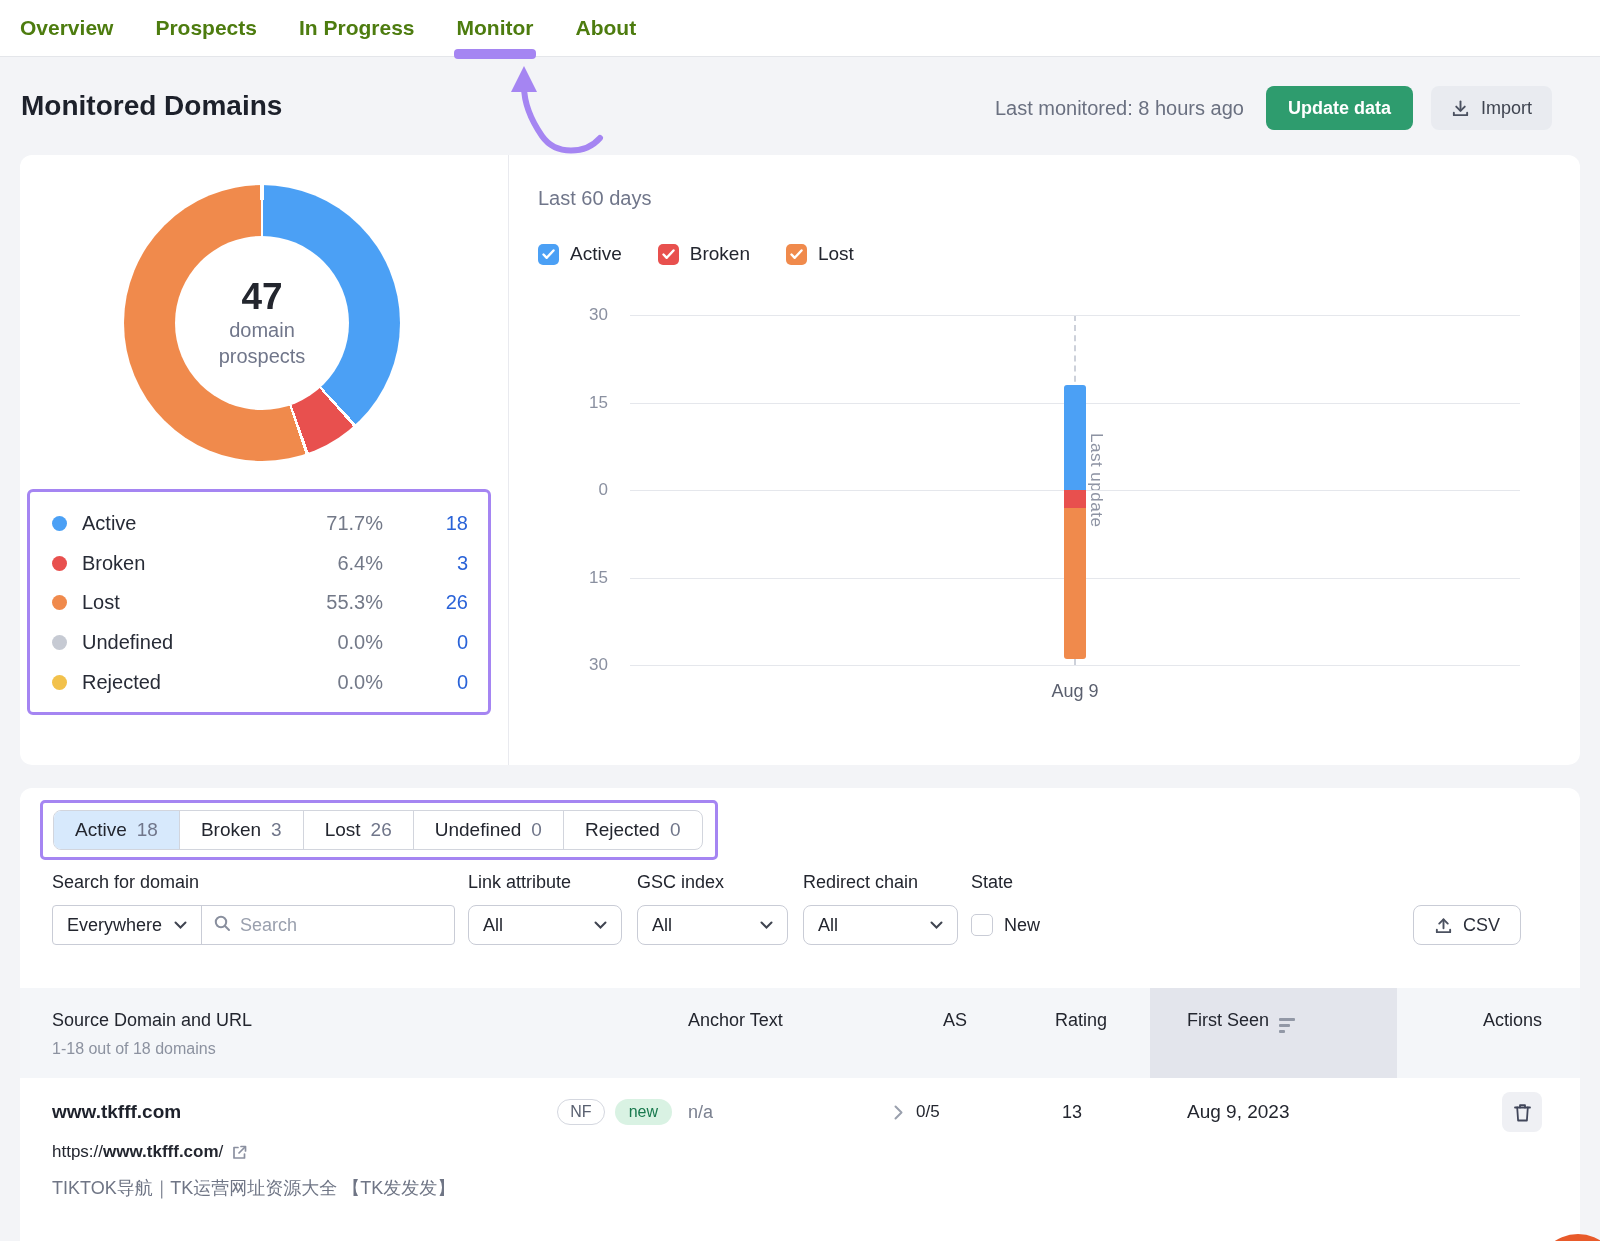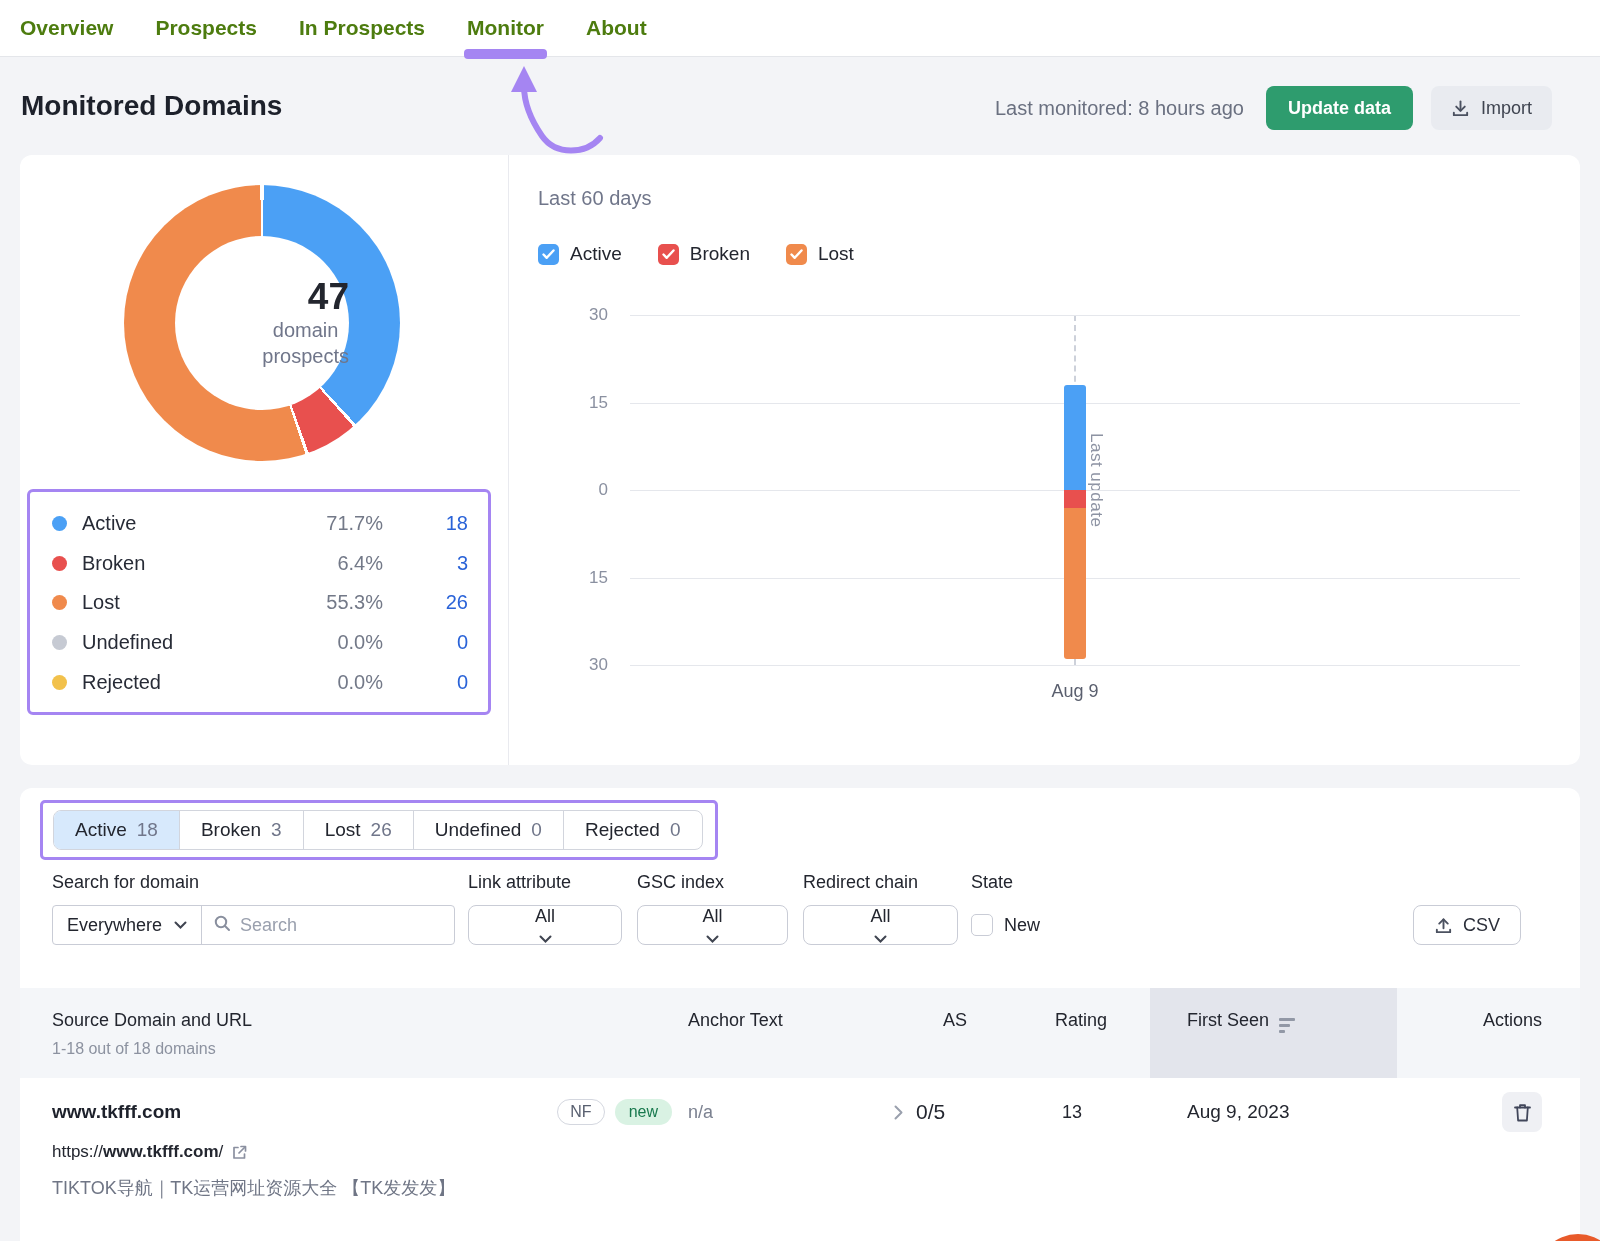--- a/index.html
+++ b/index.html
@@ -27,21 +27,21 @@
                border:none; border-radius:8px; display:flex; align-items:center; gap:11px; cursor:pointer;}
 
   .annot-arrow{ position:absolute; left:498px; top:62px; z-index:4; }
 
   
   .card1{ position:absolute; left:20px; top:155px; width:1560px; height:610px; background:#fff; border-radius:12px;}
   .v-divider{ position:absolute; left:488px; top:0; bottom:0; width:1px; background:#e9eaef;}
   .panel-left{ position:absolute; left:0; top:0; width:488px; height:100%;}
   .donut{ position:absolute; left:104px; top:30px; width:276px; height:276px; border-radius:50%;}
   .donut-hole{ position:absolute; left:155px; top:81px; width:174px; height:174px; background:#fff; border-radius:50%;
-               display:flex; flex-direction:column; align-items:flex-end; justify-content:center; text-align:center;}
+               display:flex; flex-direction:column; align-items:center; justify-content:center; text-align:center;}
   .donut-total{ font-size:37px; font-weight:700; color:#23262e; line-height:40px;}
   .donut-sub{ font-size:20px; color:var(--muted); line-height:26px;}
   .legend-box{ position:absolute; left:7px; top:334px; width:464px; height:226px; border:3px solid var(--purple);
                border-radius:6px; padding:12px 20px 10px 22px; display:flex; flex-direction:column; justify-content:space-between; background:#fff;}
   .legend-row{ display:flex; align-items:center; height:40px; font-size:20px;}
   .legend-dot{ width:15px; height:15px; border-radius:50%; margin-right:15px; flex:none;}
   .legend-label{ color:#272b36; flex:1;}
   .legend-pct{ width:120px; text-align:right; color:#737988;}
   .legend-count{ width:85px; text-align:right; color:var(--link);}
 
@@ -69,21 +69,21 @@
   .seg .cnt{ color:#70768a;}
   .seg.active{ background:#d7e9fc;}
 
   .f-label{ position:absolute; top:84px; font-size:18px; color:#23262f; white-space:nowrap;}
   .search-group{ position:absolute; left:32px; top:117px; width:403px; height:40px; border:1px solid var(--border); border-radius:4px; background:#fff; display:flex; align-items:center;}
   .scope{ display:flex; align-items:center; gap:12px; padding:0 14px; font-size:18px; height:100%; border-right:1px solid var(--border); cursor:pointer; white-space:nowrap;}
   .search-part{ display:flex; align-items:flex-start; gap:9px; padding:0 12px; flex:1;}
   .search-part input{ border:none; outline:none; font-size:18px; width:190px; color:#23262f; font-family:inherit; background:transparent;}
   .search-part input::placeholder{ color:#9aa0ae;}
   .selectbox{ position:absolute; top:117px; height:40px; border:1px solid var(--border); border-radius:8px; background:#fff;
-              display:flex; align-items:center; justify-content:space-between; padding:0 14px; font-size:18px; cursor:pointer;flex-direction:column;}
+              display:flex; align-items:center; justify-content:space-between; padding:0 14px; font-size:18px; cursor:pointer;}
   .state-check{ position:absolute; left:951px; top:126px; display:flex; align-items:center; gap:11px; font-size:18px; cursor:pointer;}
   .empty-cbox{ width:22px; height:22px; border:1px solid var(--border); border-radius:5px; background:#fff;}
   .csv-btn{ position:absolute; left:1393px; top:117px; width:108px; height:40px; border:1px solid var(--border); border-radius:8px; background:#fff;
             display:flex; align-items:center; justify-content:center; gap:10px; font-size:18px; color:#2b2f3a; cursor:pointer;}
 
   .tgrid{ display:grid; grid-template-columns:32px 636px 186px 161px 115px 247px 183px;}
   .thead{ position:absolute; left:0; top:200px; width:100%; height:90px; background:#f4f6f9; font-size:18px; color:#23262f;}
   .thead .cell{ padding-top:22px;}
   .th-sub{ font-size:16px; color:#8c92a0; margin-top:9px;}
   .cell-rating{ padding-left:20px;}
@@ -93,41 +93,41 @@
   .sort-icon i{ display:block; height:3px; background:#9298a6; border-radius:1px;}
   .cell-actions{ text-align:right; padding-right:38px;}
 
   .trow{ position:absolute; left:0; top:290px; right:0; bottom:0; background:#fff;}
   .row-grid{ padding-top:12px; align-items:center; height:56px;}
   .c-source{ display:flex; align-items:center; gap:10px; padding-right:16px;}
   .domain{ font-size:19px; font-weight:700; color:#1d212b; margin-right:auto;}
   .pill-nf{ border:1.5px solid #d4d7df; color:#596070; border-radius:999px; padding:3px 12px; font-size:16px; background:#fff;}
   .pill-new{ background:#d9f2e3; color:#18794e; border-radius:999px; padding:4px 14px; font-size:16px;}
   .c-anchor{ font-size:18px; color:#7b8190;}
-  .c-rating{ padding-left:20px; display:flex; align-items:center; gap:13px; font-size:21px; color:#23262f;}
+  .c-rating{ padding-left:20px; display:flex; align-items:center; gap:13px; font-size:17px; color:#23262f;}
   .c-as{ text-align:right; padding-right:68px; font-size:18px;}
   .c-fs{ padding-left:37px; font-size:19px;}
   .c-actions{ text-align:right; padding-right:38px;}
   .trash-btn{ width:40px; height:40px; background:#eff0f4; border:none; border-radius:8px; display:inline-flex; align-items:center; justify-content:center; cursor:pointer;}
   .url-line{ position:absolute; left:32px; top:64px; display:flex; align-items:center; gap:8px; font-size:17px; color:#23262f;}
   .url-line b{ font-weight:700;}
   .title-line{ position:absolute; left:32px; top:98px; font-size:18px; color:#6f7585;}
 
   .fab{ position:absolute; left:1536px; top:1234px; width:84px; height:84px; border-radius:50%; background:#e85a2a;}
 </style>
 </head>
 <body>
 
 <div id="page">
 
   <nav class="nav">
     <div style="display:flex;gap:42px;align-items:stretch;">
         <div class="nav-item">Overview</div>
         <div class="nav-item">Prospects</div>
-        <div class="nav-item">In Prospects</div>
+        <div class="nav-item">In Progress</div>
         <div class="nav-item active">Monitor</div>
         <div class="nav-item">About</div>
       </div>
   </nav>
 
   <svg class="annot-arrow" width="120" height="95" viewBox="0 0 120 95">
     <path d="M102 76 C 88 92, 58 94, 44 74 C 33 58, 26 40, 26 24" fill="none" stroke="#a585f2" stroke-width="6" stroke-linecap="round"></path>
     <polygon points="26,4 13,30 39,30" fill="#a585f2"></polygon>
   </svg>
 

